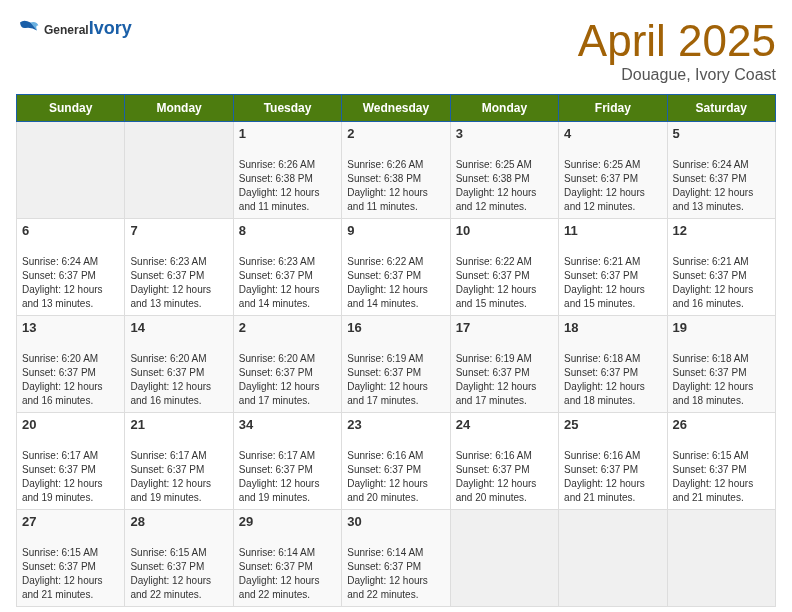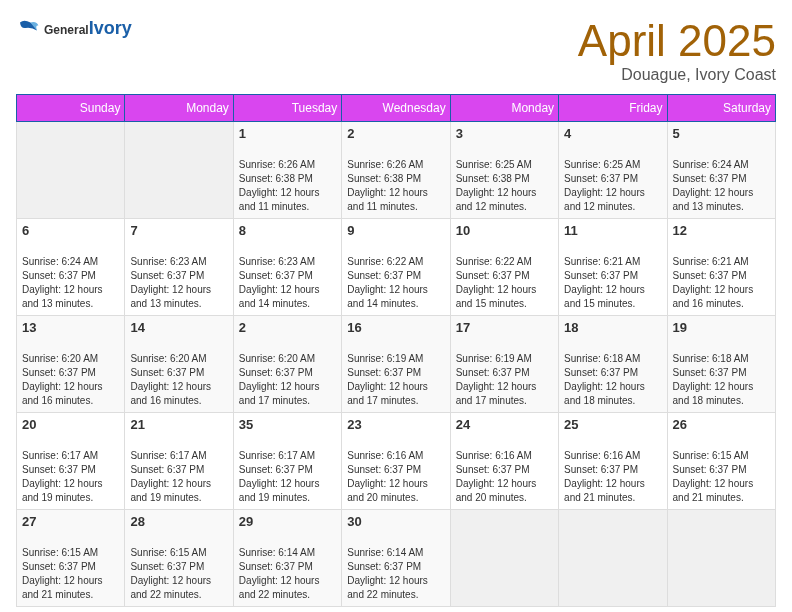--- a/index.html
+++ b/index.html
@@ -46,26 +46,26 @@
     .location-title {
       font-size: 16px;
       color: #555;
     }
     table {
       width: 100%;
       border-collapse: collapse;
       border: 1px solid #ccc;
     }
     thead tr th {
-      background-color: #d946ef;
+      background-color: #4d7c0f;
       color: #fff;
       font-size: 12px;
-      font-weight: normal;
+      font-weight: bold;
       padding: 6px 4px;
-      text-align: right;
+      text-align: center;
       border: 1px solid #1a5fa8;
     }
     tbody tr td {
       vertical-align: top;
       border: 1px solid #ddd;
       padding: 4px 5px;
       width: calc(100% / 7);
       min-height: 80px;
       font-size: 10px;
       color: #333;
@@ -213,21 +213,21 @@
       <tr>
         <td>
           <span class="day-number">20</span>
           <div class="cell-content">Sunrise: 6:17 AM<br>Sunset: 6:37 PM<br>Daylight: 12 hours and 19 minutes.</div>
         </td>
         <td>
           <span class="day-number">21</span>
           <div class="cell-content">Sunrise: 6:17 AM<br>Sunset: 6:37 PM<br>Daylight: 12 hours and 19 minutes.</div>
         </td>
         <td>
-          <span class="day-number">35</span>
+          <span class="day-number">34</span>
           <div class="cell-content">Sunrise: 6:17 AM<br>Sunset: 6:37 PM<br>Daylight: 12 hours and 19 minutes.</div>
         </td>
         <td>
           <span class="day-number">23</span>
           <div class="cell-content">Sunrise: 6:16 AM<br>Sunset: 6:37 PM<br>Daylight: 12 hours and 20 minutes.</div>
         </td>
         <td>
           <span class="day-number">24</span>
           <div class="cell-content">Sunrise: 6:16 AM<br>Sunset: 6:37 PM<br>Daylight: 12 hours and 20 minutes.</div>
         </td>

